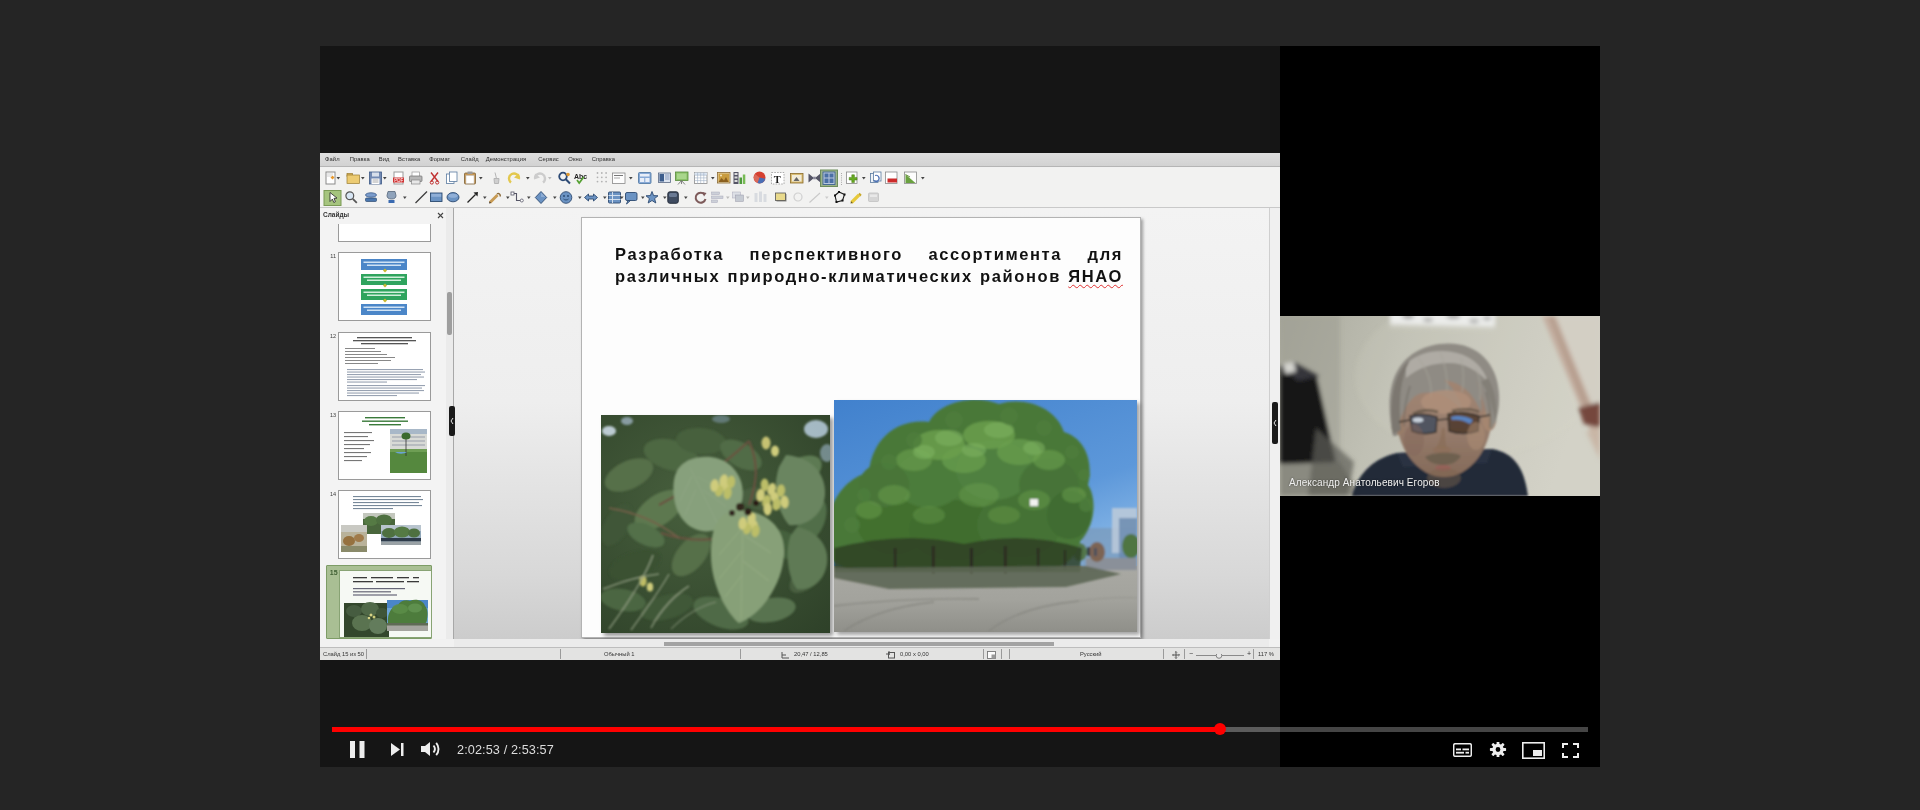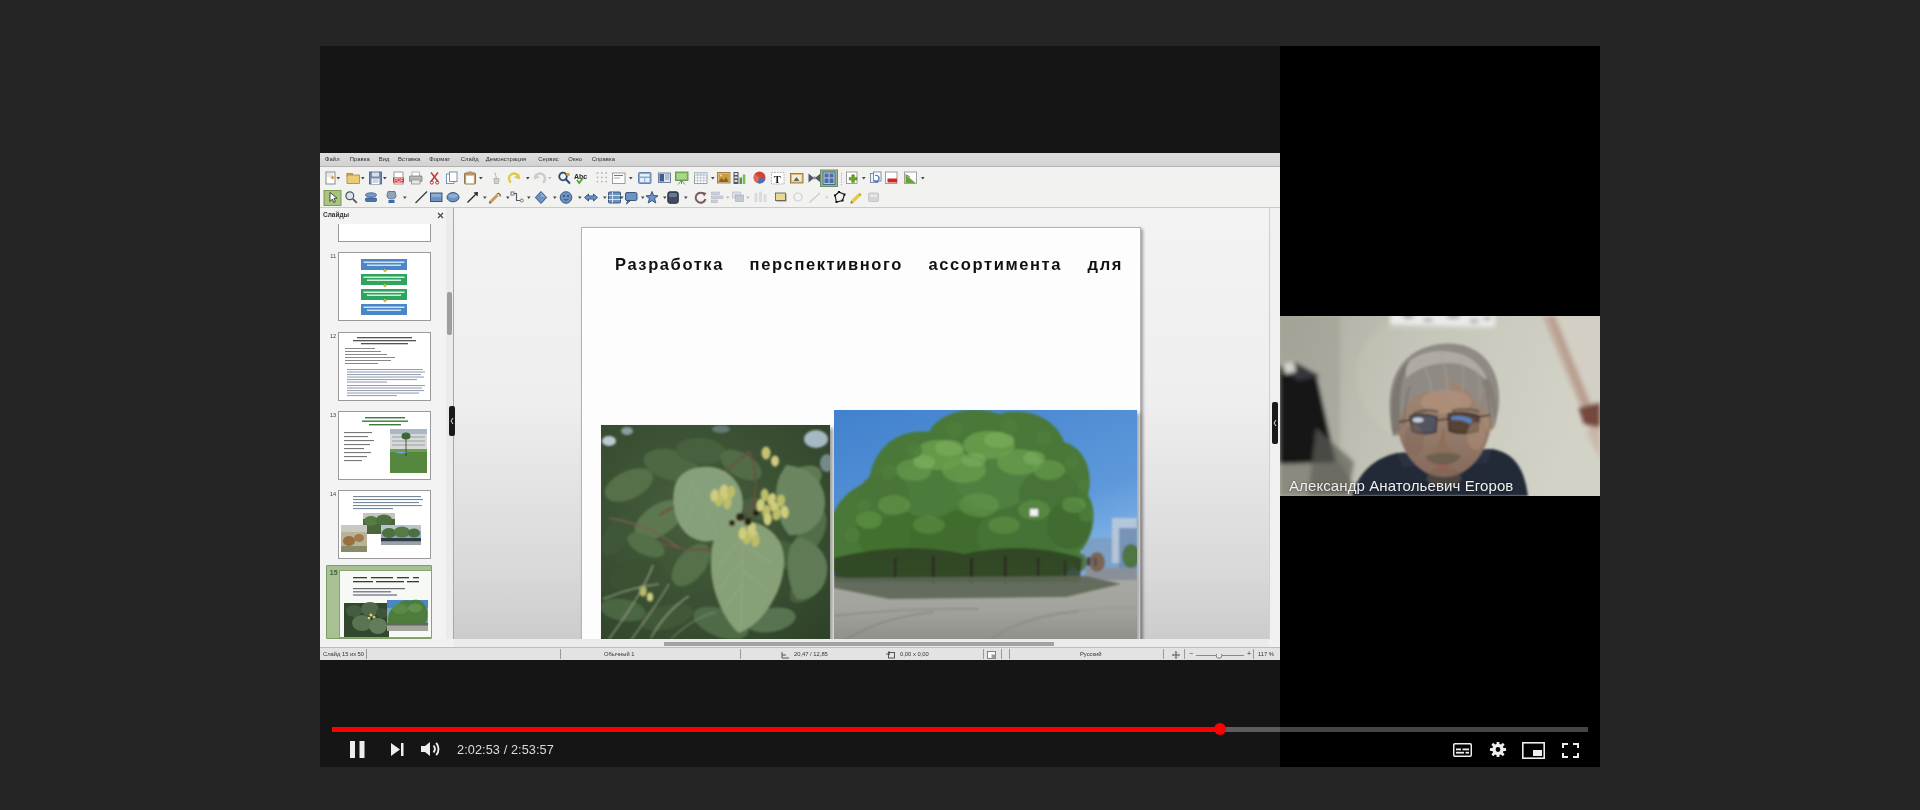--- a/index.html
+++ b/index.html
@@ -15,34 +15,34 @@
   #tb1 { position:absolute; left:0; top:15px; width:960px; height:20px; background:#f2f2f1; }
   #tb2 { position:absolute; left:0; top:35px; width:960px; height:20px; background:#f2f2f1; border-bottom:1px solid #c9c9c9; }
   
   #panel { position:absolute; left:0; top:55px; width:126px; height:431px; background:#f3f3f3; }
   .thumb { position:absolute; left:18px; width:93px; height:69px; background:#fff; border:1px solid #9a9a9a; overflow:hidden; }
   .tnum { position:absolute; font-size:5.5px; color:#3a3a3a; width:12px; text-align:right; }
   #pscroll { position:absolute; left:126px; top:55px; width:7px; height:431px; background:#ebebeb; }
   #vline1 { position:absolute; left:133px; top:55px; width:1px; height:431px; background:#a8a8a8; }
   
   #work { position:absolute; left:134px; top:55px; width:815px; height:431px; background:linear-gradient(#f3f3f3 0%, #eeeeee 45%, #d8d8d8 85%, #cccccc 100%); }
-  #slide { position:absolute; left:127px; top:19px; width:560px; height:420.5px; background:#fdfdfd; border:1px solid #b3b3b3; box-shadow:2px 2px 3px rgba(0,0,0,0.35); }
+  #slide { position:absolute; left:127px; top:9px; width:560px; height:420.5px; background:#fdfdfd; border:1px solid #b3b3b3; box-shadow:2px 2px 3px rgba(0,0,0,0.35); }
   #rstrip { position:absolute; left:949px; top:55px; width:11px; height:431px; background:#f0f0f0; border-left:1px solid #cfcfcf; }
   
   #hscroll { position:absolute; left:134px; top:486px; width:815px; height:8px; background:#ebebeb; }
   #hthumb { position:absolute; left:210px; top:2.5px; width:390px; height:4px; background:#a3a3a3; }
   #statusbar { position:absolute; left:0; top:494px; width:960px; height:13px; background:#e3e3e2; border-top:1px solid #bdbdbd; }
   #statusbar span { position:absolute; top:3px; font-size:5.8px; color:#333; }
   #statusbar .sep { top:1px; width:1px; height:10px; background:#9a9a9a; }
   
   #title { position:absolute; left:33px; top:26px; width:508px; font-weight:bold; font-size:16.5px; letter-spacing:1.6px; line-height:21.8px; color:#111; }
   #title .row { display:flex; justify-content:space-between; }
   #body1 { position:absolute; left:33px; top:93px; font-size:17px; line-height:19.3px; color:#161616; letter-spacing:0px; white-space:nowrap; }
   
-  #camlabel { position:absolute; left:969px; top:430.5px; font-size:15px; color:#f0f0ef; letter-spacing:0.1px; text-shadow:0 0 2px rgba(0,0,0,0.5); }
+  #camlabel { position:absolute; left:969px; top:430.5px; font-size:10px; color:#f0f0ef; letter-spacing:0.1px; text-shadow:0 0 2px rgba(0,0,0,0.5); }
   
   #timetext { position:absolute; left:137px; top:696.5px; font-size:12.7px; color:#dddddd; letter-spacing:0.1px; }
 </style>
 </head>
 <body>
 <div id="player">
   <div id="share">
     <div id="lo">
       <div id="menubar">
         <span style="left:5px">Файл</span>
@@ -510,20 +510,26 @@
         </div>
       <div id="vline1"></div>
       <div id="work">
         <div id="slide">
           <div id="title">
             <div class="row">
                 <span>Разработка</span>
                 <span>перспективного</span>
                 <span>ассортимента</span>
                 <span>для</span>
+              </div>
+            <div class="row">
+                <span>различных</span>
+                <span>природно-климатических</span>
+                <span>районов</span>
+                <span style="text-decoration:underline wavy #e03030 1px;text-underline-offset:2px;">ЯНАО</span>
               </div>
           </div>
         <div class="abs" style="left:19px;top:197px;width:229px;height:218px;box-shadow:3px 3px 4px rgba(0,0,0,0.4)"><svg width="229" height="218" viewBox="0 0 229 218">
                 <defs>
                   <filter id="lb" x="-20%" y="-20%" width="140%" height="140%">
                     <feGaussianBlur stdDeviation="1.1"></feGaussianBlur>
                   </filter>
                   <radialGradient id="lg" cx="0.4" cy="0.4" r="0.95">
                     <stop offset="0" stop-color="#475f3d"></stop>
                     <stop offset="1" stop-color="#2b3d26"></stop>

